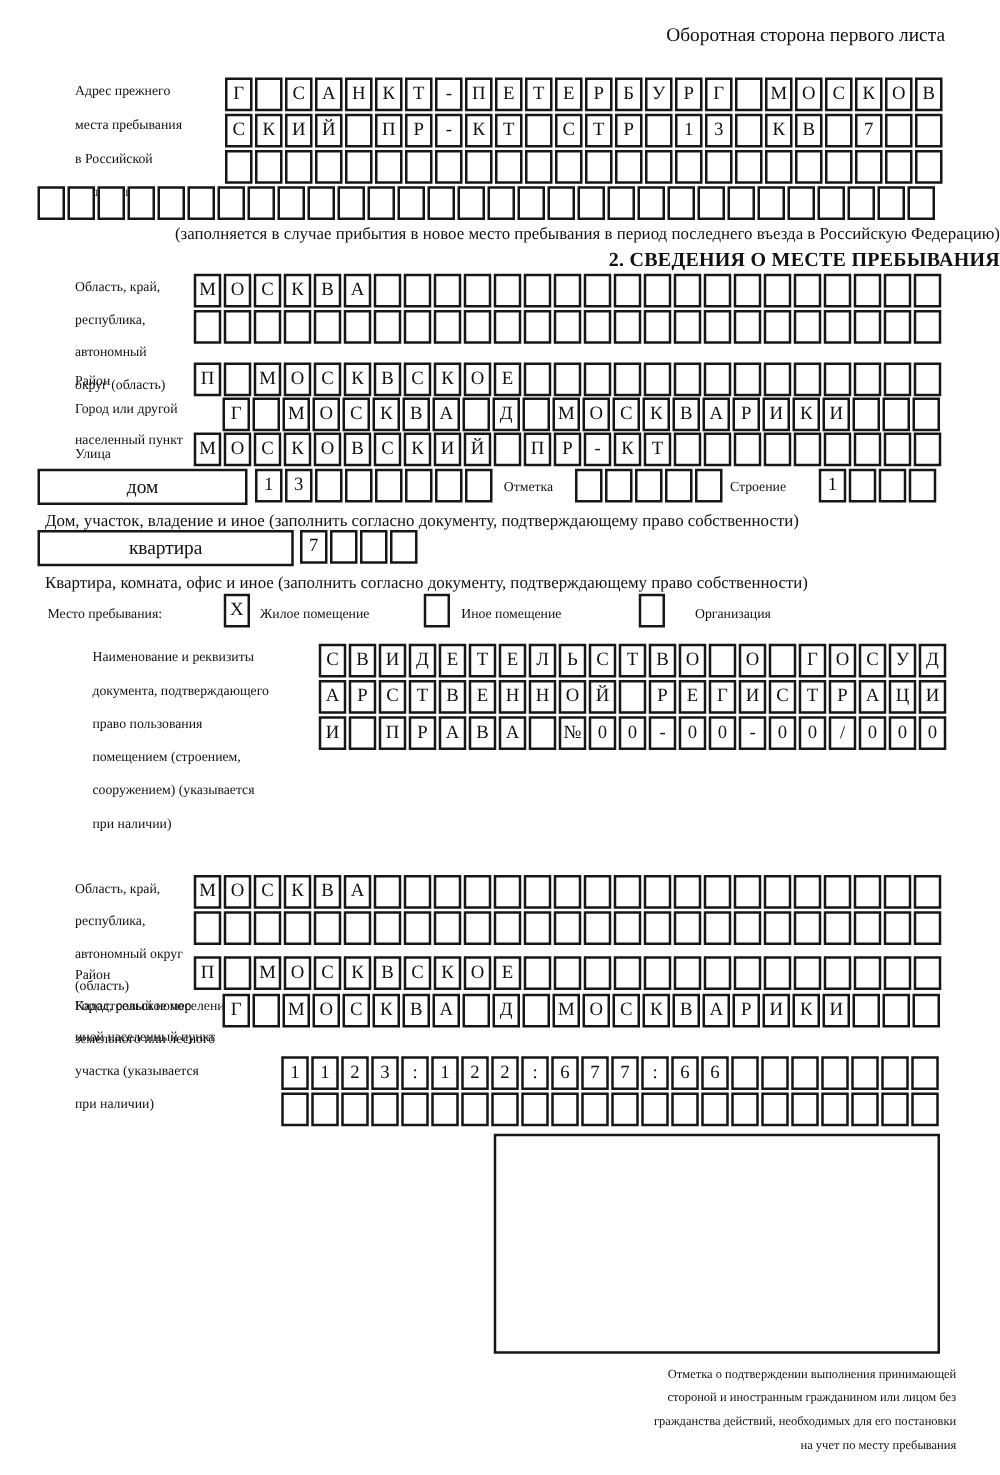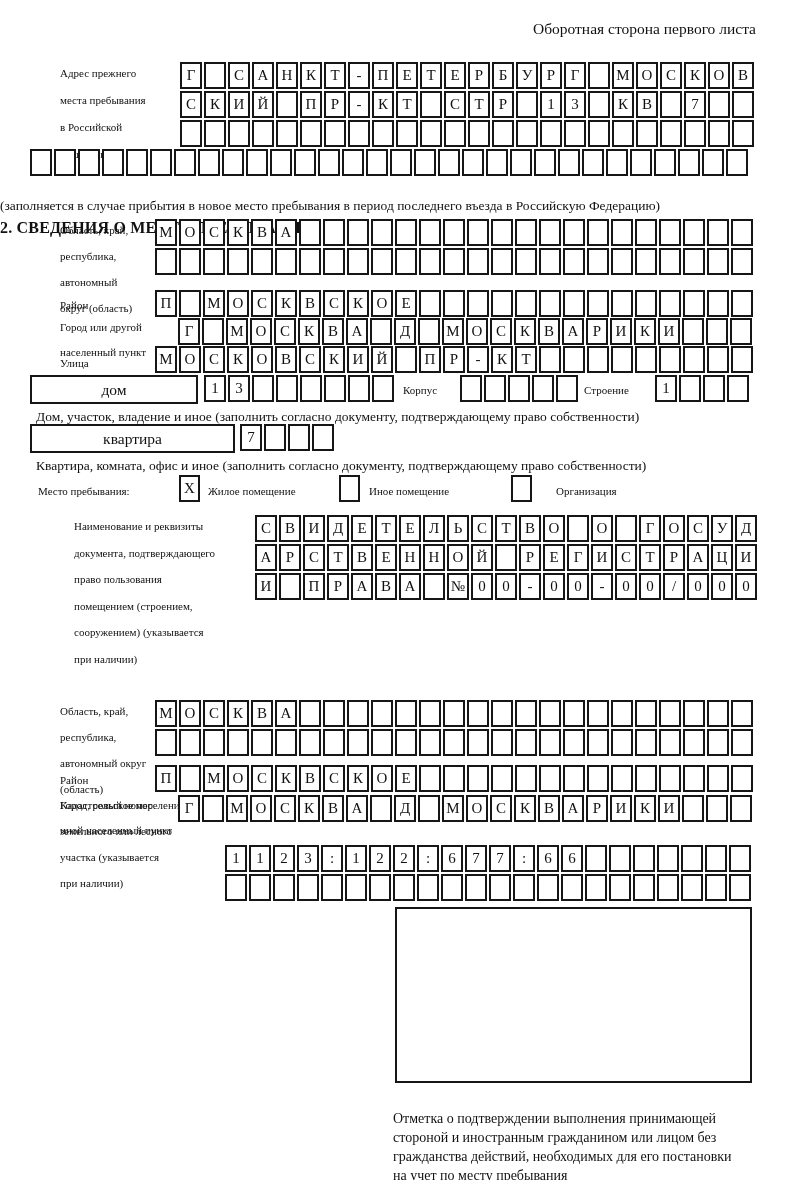--- a/index.html
+++ b/index.html
@@ -4,21 +4,21 @@
 <style>
   html,body{margin:0;padding:0;background:#fff;}
   #page{
     position:relative;width:800px;height:1180px;background:#fff;
     font-family:"Liberation Serif","DejaVu Serif",serif;color:#111;
     overflow:hidden;
   }
   .abs{position:absolute;}
   .lbl{font-size:11px;line-height:26px;white-space:pre-line;color:#111;}
   .cap{font-size:13.5px;line-height:20px;white-space:pre-line;color:#111;}
-  .center{text-align:left;margin-top:19px;}
+  .center{text-align:right;}
   .heading{font-size:16px;font-weight:bold;letter-spacing:.2px;}
   .boxrow{white-space:nowrap;height:28px;}
   .cell{
     display:inline-block;box-sizing:border-box;width:22px;height:27px;
     border:2px solid #161616;margin-right:2px;text-align:center;
     font-size:15px;line-height:23px;font-family:"Liberation Serif","DejaVu Serif",serif;
     background:#fff;overflow:hidden;
   }
   .widebox{
     box-sizing:border-box;border:2px solid #161616;height:29px;background:#fff;
@@ -63,21 +63,21 @@
 
   <div class="abs lbl" style="left:60px;top:315px;width:135px;line-height:25px;">Город или другой
 населенный пункт</div>
   <div class="abs boxrow" style="left:178px;top:318px;"><span class="cell">Г</span><span class="cell"></span><span class="cell">М</span><span class="cell">О</span><span class="cell">С</span><span class="cell">К</span><span class="cell">В</span><span class="cell">А</span><span class="cell"></span><span class="cell">Д</span><span class="cell"></span><span class="cell">М</span><span class="cell">О</span><span class="cell">С</span><span class="cell">К</span><span class="cell">В</span><span class="cell">А</span><span class="cell">Р</span><span class="cell">И</span><span class="cell">К</span><span class="cell">И</span><span class="cell"></span><span class="cell"></span><span class="cell"></span></div>
 
   <div class="abs lbl" style="left:60px;top:350px;">Улица</div>
   <div class="abs boxrow" style="left:155px;top:346px;"><span class="cell">М</span><span class="cell">О</span><span class="cell">С</span><span class="cell">К</span><span class="cell">О</span><span class="cell">В</span><span class="cell">С</span><span class="cell">К</span><span class="cell">И</span><span class="cell">Й</span><span class="cell"></span><span class="cell">П</span><span class="cell">Р</span><span class="cell">-</span><span class="cell">К</span><span class="cell">Т</span><span class="cell"></span><span class="cell"></span><span class="cell"></span><span class="cell"></span><span class="cell"></span><span class="cell"></span><span class="cell"></span><span class="cell"></span><span class="cell"></span></div>
 
   <div class="abs widebox" style="left:30px;top:375px;width:168px;">дом</div>
   <div class="abs boxrow" style="left:204px;top:375px;"><span class="cell">1</span><span class="cell">3</span><span class="cell"></span><span class="cell"></span><span class="cell"></span><span class="cell"></span><span class="cell"></span><span class="cell"></span></div>
-  <div class="abs lbl" style="left:403px;top:377px;">Корпус</div>
+  <div class="abs lbl" style="left:403px;top:377px;">Отметка</div>
   <div class="abs boxrow" style="left:460px;top:375px;"><span class="cell"></span><span class="cell"></span><span class="cell"></span><span class="cell"></span><span class="cell"></span></div>
   <div class="abs lbl" style="left:584px;top:377px;">Строение</div>
   <div class="abs boxrow" style="left:655px;top:375px;"><span class="cell">1</span><span class="cell"></span><span class="cell"></span><span class="cell"></span></div>
   <div class="abs cap" style="left:36px;top:407px;width:740px;">Дом, участок, владение и иное (заполнить согласно документу, подтверждающему право собственности)</div>
 
   <div class="abs widebox" style="left:30px;top:424px;width:205px;">квартира</div>
   <div class="abs boxrow" style="left:240px;top:424px;"><span class="cell">7</span><span class="cell"></span><span class="cell"></span><span class="cell"></span></div>
   <div class="abs cap" style="left:36px;top:456px;width:740px;">Квартира, комната, офис и иное (заполнить согласно документу, подтверждающему право собственности)</div>
 
   <div class="abs lbl" style="left:38px;top:478px;">Место пребывания:</div>
@@ -114,18 +114,18 @@
   <div class="abs boxrow" style="left:178px;top:795px;"><span class="cell">Г</span><span class="cell"></span><span class="cell">М</span><span class="cell">О</span><span class="cell">С</span><span class="cell">К</span><span class="cell">В</span><span class="cell">А</span><span class="cell"></span><span class="cell">Д</span><span class="cell"></span><span class="cell">М</span><span class="cell">О</span><span class="cell">С</span><span class="cell">К</span><span class="cell">В</span><span class="cell">А</span><span class="cell">Р</span><span class="cell">И</span><span class="cell">К</span><span class="cell">И</span><span class="cell"></span><span class="cell"></span><span class="cell"></span></div>
 
   <div class="abs lbl" style="left:60px;top:792px;width:175px;">Кадастровый номер
 земельного или лесного
 участка (указывается
 при наличии)</div>
   <div class="abs boxrow" style="left:225px;top:845px;"><span class="cell">1</span><span class="cell">1</span><span class="cell">2</span><span class="cell">3</span><span class="cell">:</span><span class="cell">1</span><span class="cell">2</span><span class="cell">2</span><span class="cell">:</span><span class="cell">6</span><span class="cell">7</span><span class="cell">7</span><span class="cell">:</span><span class="cell">6</span><span class="cell">6</span><span class="cell"></span><span class="cell"></span><span class="cell"></span><span class="cell"></span><span class="cell"></span><span class="cell"></span><span class="cell"></span></div>
   <div class="abs boxrow" style="left:225px;top:874px;"><span class="cell"></span><span class="cell"></span><span class="cell"></span><span class="cell"></span><span class="cell"></span><span class="cell"></span><span class="cell"></span><span class="cell"></span><span class="cell"></span><span class="cell"></span><span class="cell"></span><span class="cell"></span><span class="cell"></span><span class="cell"></span><span class="cell"></span><span class="cell"></span><span class="cell"></span><span class="cell"></span><span class="cell"></span><span class="cell"></span><span class="cell"></span><span class="cell"></span></div>
 
   <div class="abs stampbox" style="left:395px;top:907px;width:357px;height:176px;"></div>
-  <div class="abs cap center" style="left:393px;top:1090px;width:372px;font-size:14px;line-height:19px;">Отметка о подтверждении выполнения принимающей
+  <div class="abs cap center" style="left:393px;top:1090px;width:372px;font-size:10px;line-height:19px;">Отметка о подтверждении выполнения принимающей
 стороной и иностранным гражданином или лицом без
 гражданства действий, необходимых для его постановки
 на учет по месту пребывания</div>
 
 </div>
 
 </body></html>

